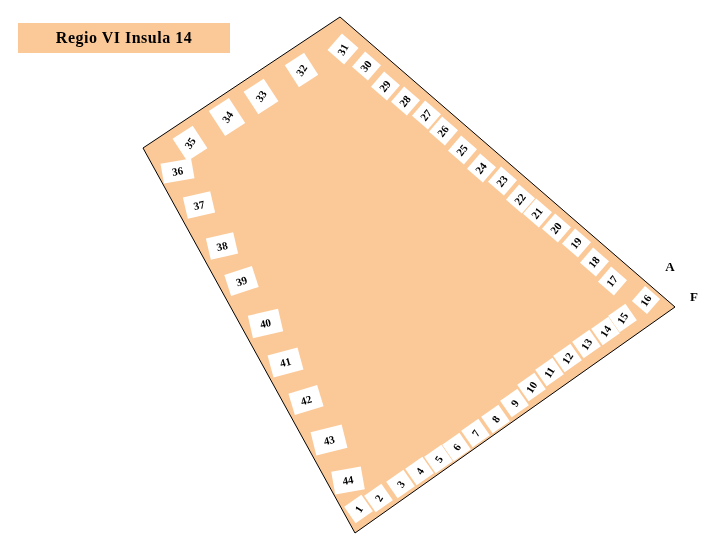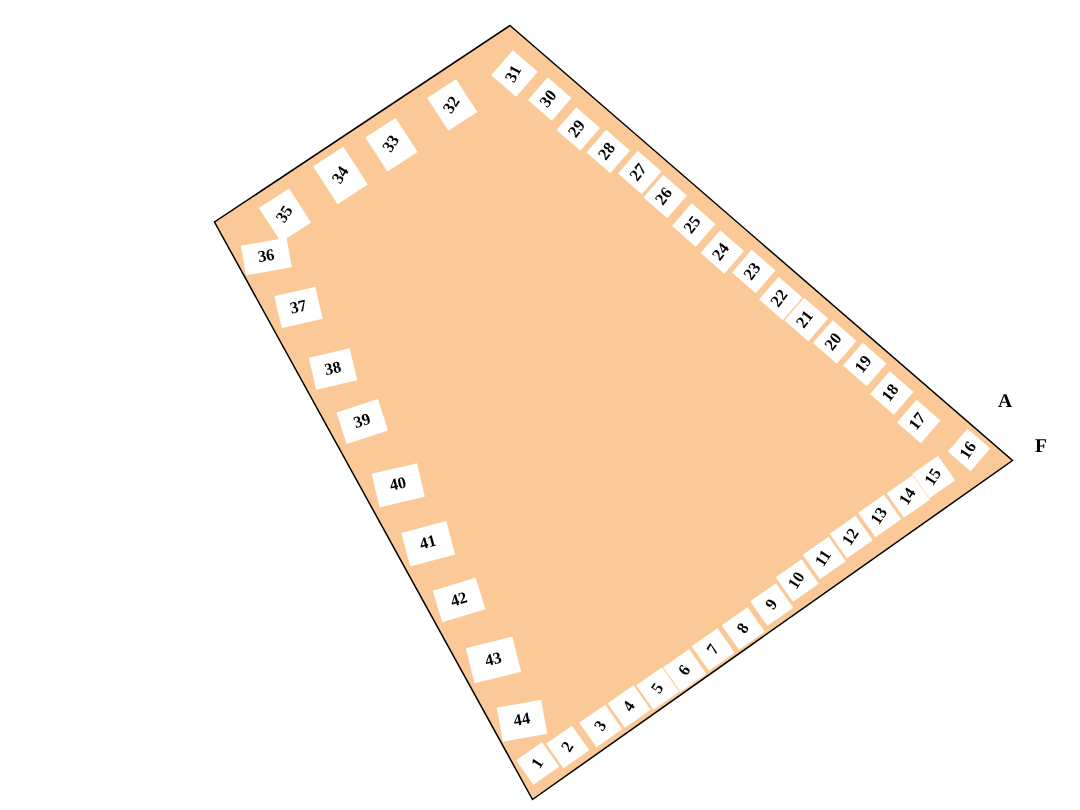--- a/index.html
+++ b/index.html
@@ -29,20 +29,21 @@
 </style>
 </head>
 <body>
 
 <div class="stage">
 
   <svg width="720" height="540" viewBox="0 0 720 540">
     <polygon points="340,17 675,307 355,533 143,148" fill="#FBC998" stroke="#000000" stroke-width="1"></polygon>
   </svg>
 
+  <div class="title-box" style="background: rgb(251, 201, 152);">Regio VI Insula 14</div>
 
   <div>
       <div class="plot" style="left: 347.5px; top: 499px; width: 21px; height: 20px; background: rgb(255, 255, 255); transform: rotate(-35deg);">
         <span style="transform: rotate(-22deg);">1</span>
       </div>
       <div class="plot" style="left: 367.5px; top: 488px; width: 21px; height: 20px; background: rgb(255, 255, 255); transform: rotate(-35deg);">
         <span style="transform: rotate(-22deg);">2</span>
       </div>
       <div class="plot" style="left: 389.5px; top: 474px; width: 21px; height: 20px; background: rgb(255, 255, 255); transform: rotate(-35deg);">
         <span style="transform: rotate(-22deg);">3</span>

